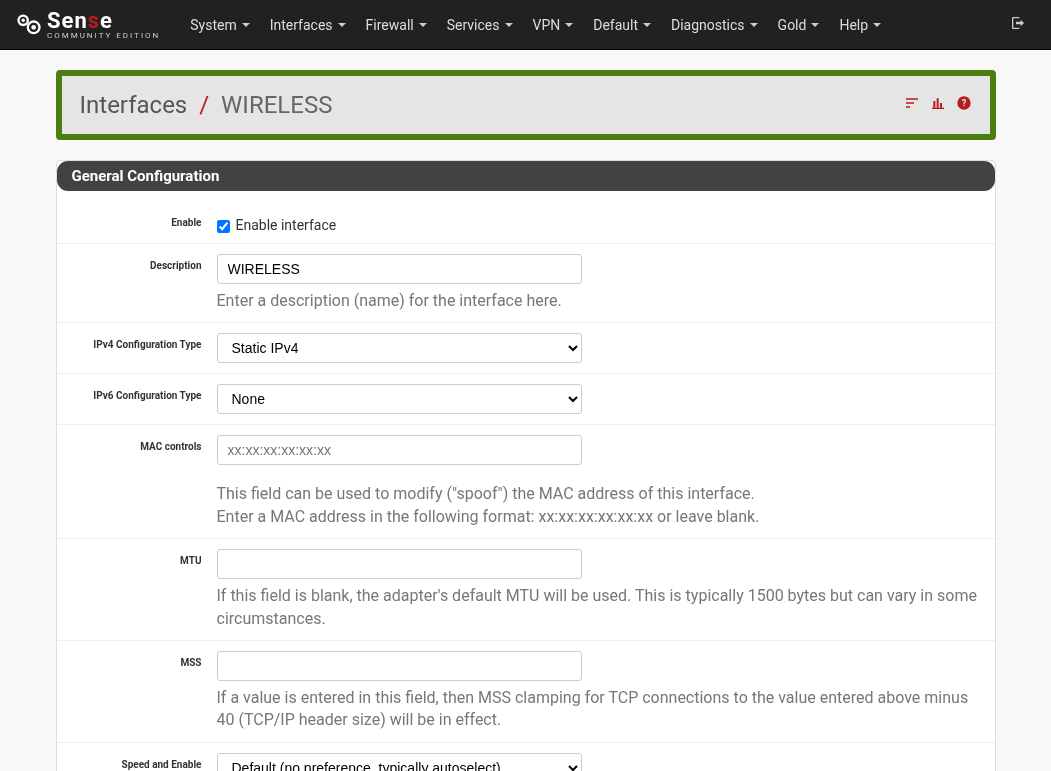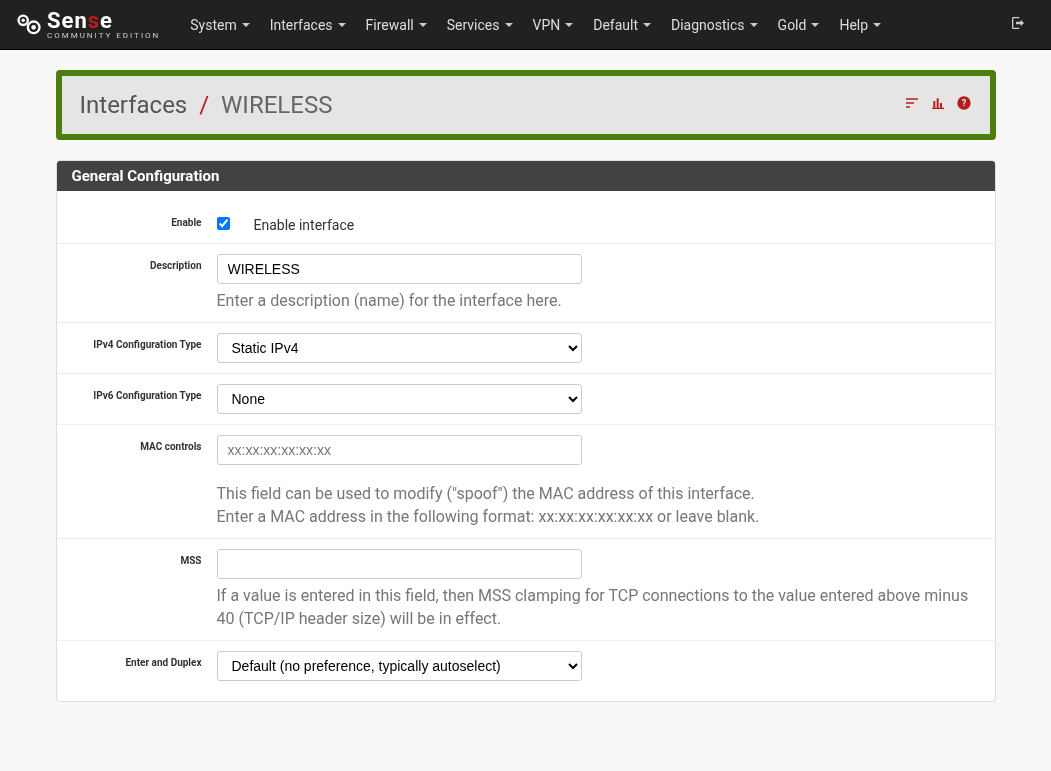--- a/index.html
+++ b/index.html
@@ -25,32 +25,32 @@
     .page-header { background: #e5e5e5; border: 6px solid #4d7c0f; border-radius: 4px; padding: 15px 18px; display: flex; align-items: center; justify-content: space-between; margin-bottom: 20px; }
     .page-header h1 { font-size: 24px; font-weight: 400; color: #555; }
     .page-header .breadcrumb-root { color: #555; }
     .page-header .sep { color: #b71c1c; margin: 0 6px; }
     .page-header .current { color: #666; }
     .header-icons { display: flex; gap: 10px; color: #b71c1c; }
     .header-icons span { cursor: pointer; font-size: 16px; }
     
     
     .panel { background: #fff; border: 1px solid #ddd; border-radius: 4px; overflow: hidden; margin-bottom: 20px; }
-    .panel-heading { background: #424242; color: #fff; padding: 6px 15px; font-weight: bold; font-size: 15px; }
+    .panel-heading { background: #424242; color: #fff; padding: 6px 15px; font-weight: bold; font-size: 15px; border-radius: 11px; }
     .panel-body { padding: 10px 0; }
     
     
     .form-row { display: flex; padding: 10px 15px; border-bottom: 1px solid #eee; align-items: flex-start; }
     .form-row:last-child { border-bottom: none; }
     .form-label { width: 145px; text-align: right; padding-right: 15px; font-weight: bold; color: #333; font-size: 10px; padding-top: 6px; flex-shrink: 0; }
     .form-control-wrap { flex: 1; }
     .form-control { width: 365px; height: 30px; border: 1px solid #ccc; border-radius: 3px; padding: 4px 10px; font-size: 14px; background: #fff; }
     select.form-control { appearance: menulist; }
     .help-text { color: #777; font-size: 16px; margin-top: 6px; line-height: 1.4; }
-    .checkbox-wrap { display: flex; align-items: flex-start; gap: 24px; padding-top: 6px; }
+    .checkbox-wrap { display: flex; align-items: flex-end; gap: 6px; padding-top: 6px; }
     .checkbox-wrap input { margin: 0; }
     
     
     .icon-svg { width: 16px; height: 16px; fill: currentColor; }
   </style>
 </head>
 <body>
 
 <nav class="navbar">
   <a class="navbar-brand">
@@ -177,31 +177,38 @@
         <div class="form-label">MAC controls</div>
         <div class="form-control-wrap">
           <input type="text" class="form-control" placeholder="xx:xx:xx:xx:xx:xx" style="">
           <div class="help-text" style="margin-top:18px;">
             <span>This field can be used to modify ("spoof") the MAC address of this interface.</span><br>
             <span>Enter a MAC address in the following format: xx:xx:xx:xx:xx:xx or leave blank.</span>
           </div>
         </div>
       </div>
 
+      <div class="form-row">
+        <div class="form-label">MTU</div>
+        <div class="form-control-wrap">
+          <input type="text" class="form-control" style="">
+          <div class="help-text">If this field is blank, the adapter's default MTU will be used. This is typically 1500 bytes but can vary in some circumstances.</div>
+        </div>
+      </div>
 
       <div class="form-row">
         <div class="form-label">MSS</div>
         <div class="form-control-wrap">
           <input type="text" class="form-control" style="">
           <div class="help-text">If a value is entered in this field, then MSS clamping for TCP connections to the value entered above minus 40 (TCP/IP header size) will be in effect.</div>
         </div>
       </div>
 
       <div class="form-row">
-        <div class="form-label">Enter and Duplex</div>
+        <div class="form-label">Speed and Enable</div>
         <div class="form-control-wrap">
           <select class="form-control">
             <option>Default (no preference, typically autoselect)</option>
           </select>
           
         </div>
       </div>
 
     </div>
   </div>

